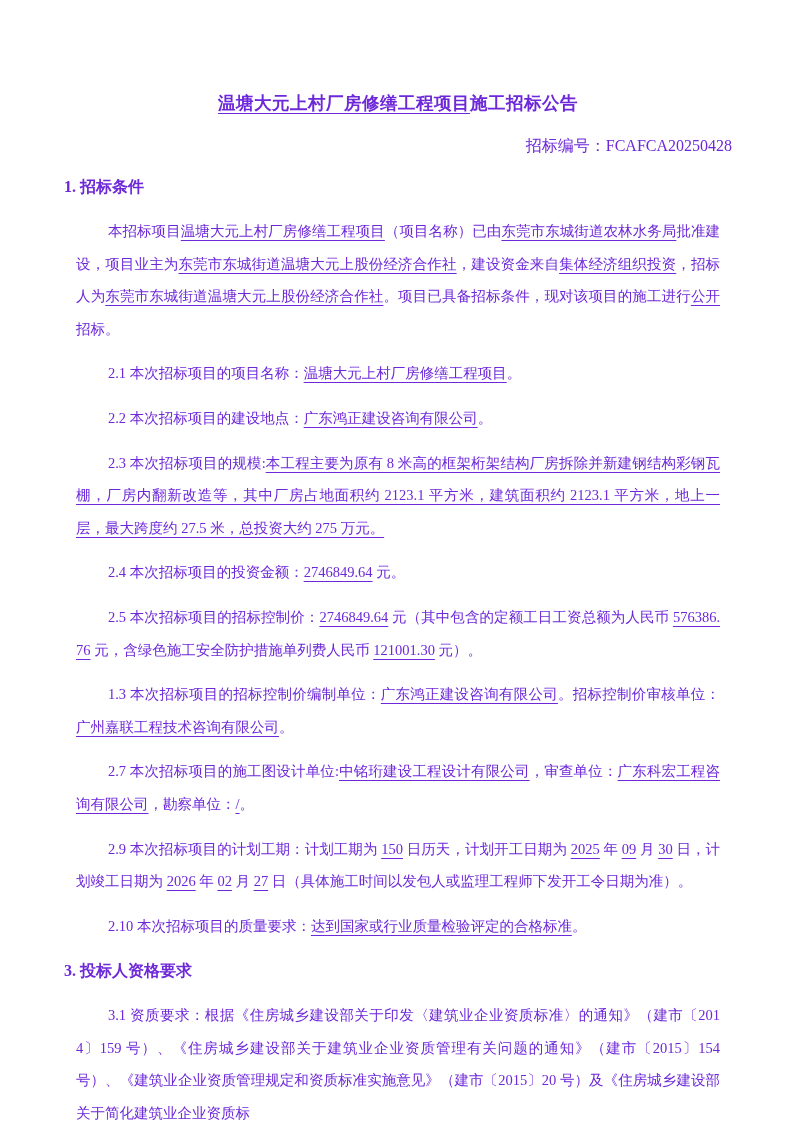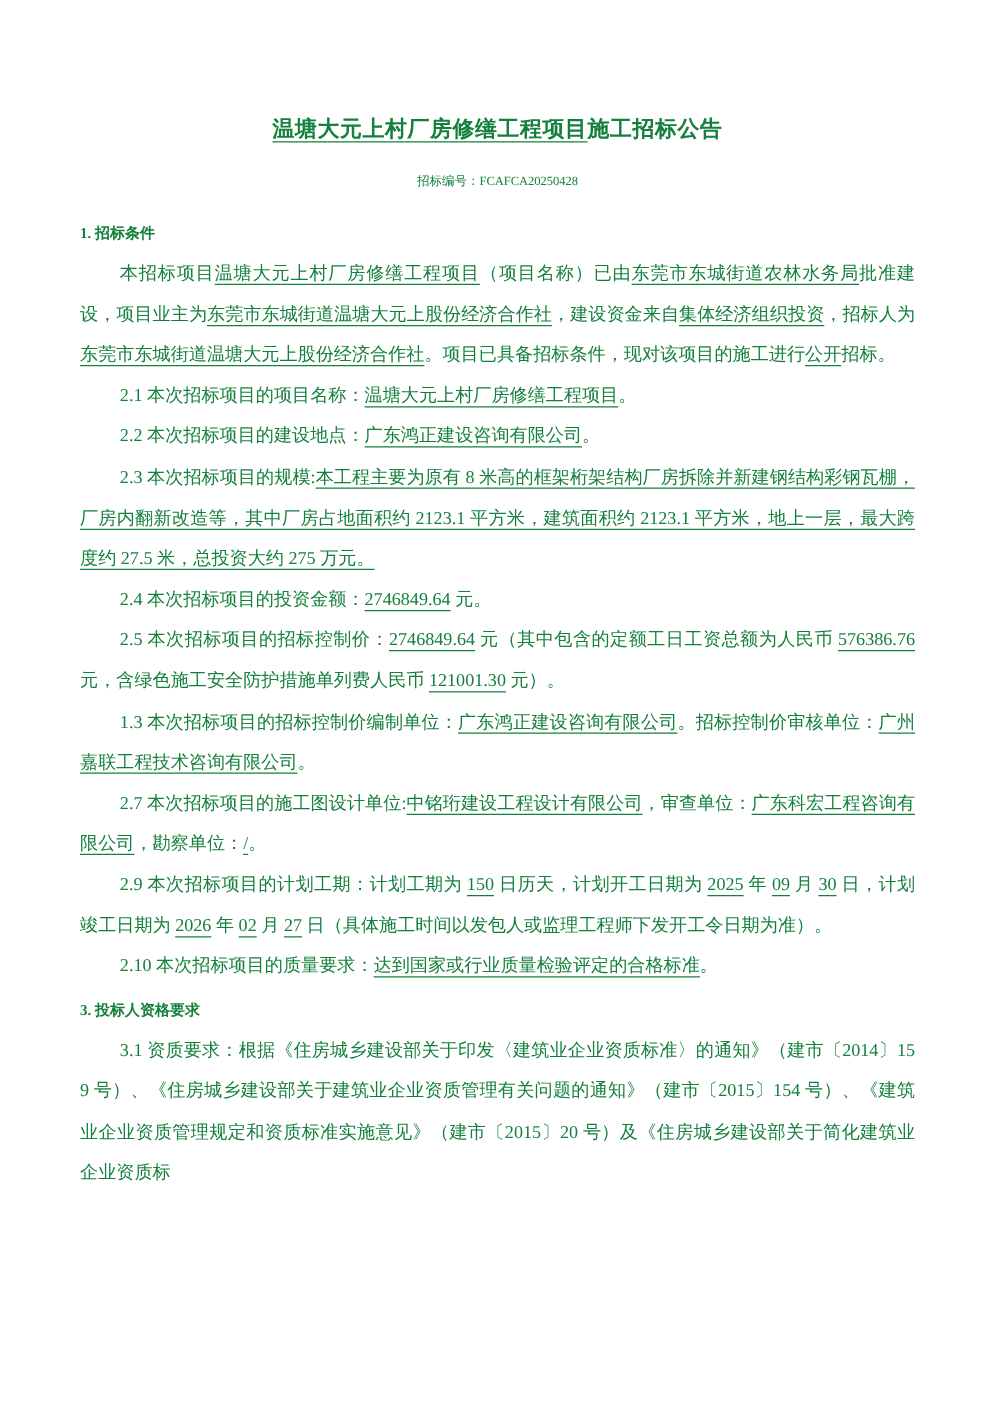--- a/index.html
+++ b/index.html
@@ -9,46 +9,46 @@
   }
   .page {
     position: relative;
     width: 794px;
     height: 1123px;
     margin: 0 auto;
     background: #ffffff;
     box-sizing: border-box;
     padding: 88px 62px 0 64px;
     font-family: "Liberation Serif", "DejaVu Serif", serif;
-    color: #15803d;
+    color: #6d28d9;
     overflow: hidden;
   }
   .doc-title {
     margin: 0;
     text-align: center;
     font-size: 17.5px;
     font-weight: 700;
     line-height: 30px;
     letter-spacing: 0.5px;
   }
   .tender-no {
     margin: 16px 0 12px 0;
-    text-align: center;
-    font-size: 10px;
+    text-align: right;
+    font-size: 16px;
     font-weight: 400;
     line-height: 24px;
   }
   .sec-heading {
     margin: 2px 0 0 0;
-    font-size: 12px;
+    font-size: 16px;
     font-weight: 700;
     line-height: 33px;
   }
   p.body {
-    margin: 0;
+    margin: 12px;
     font-size: 14.5px;
     line-height: 32.6px;
     text-align: justify;
     text-justify: inter-ideograph;
     text-indent: 2.2em;
     word-break: break-all;
   }
   .u {
     text-decoration: underline;
     text-underline-offset: 4px;

